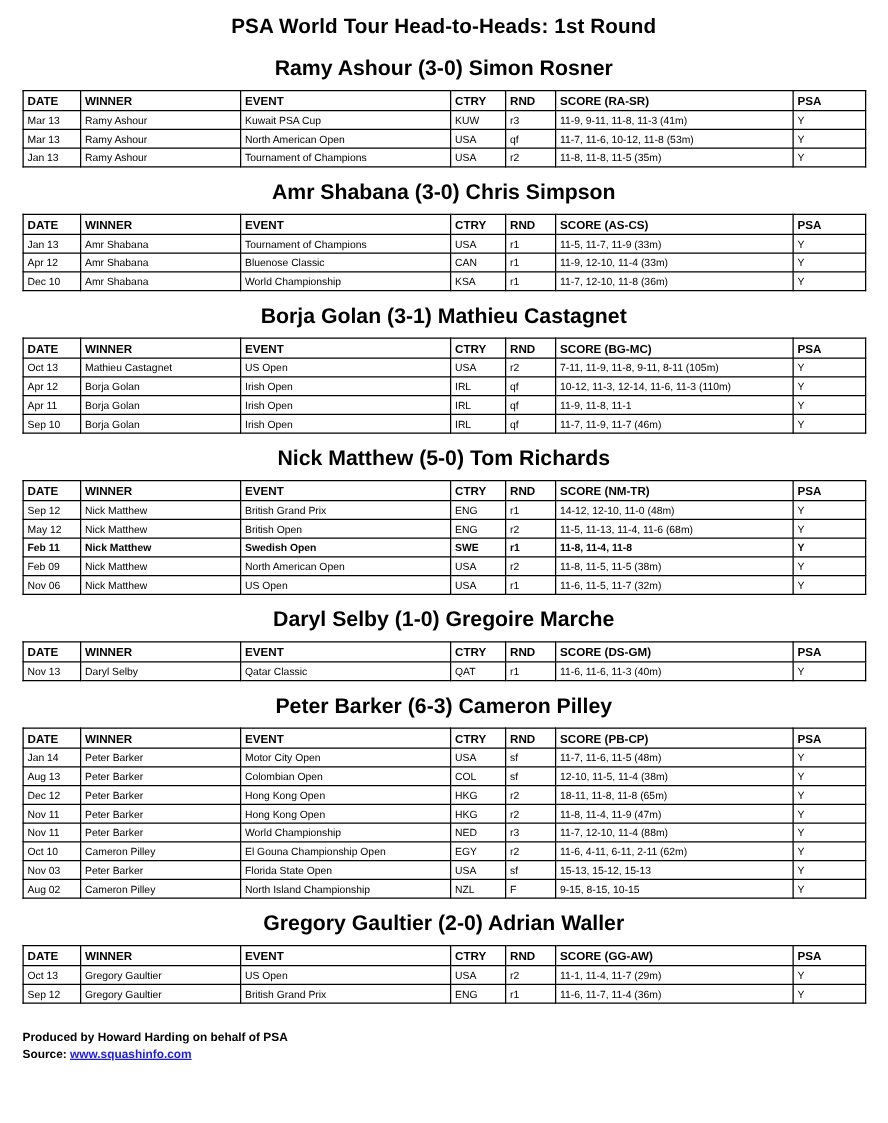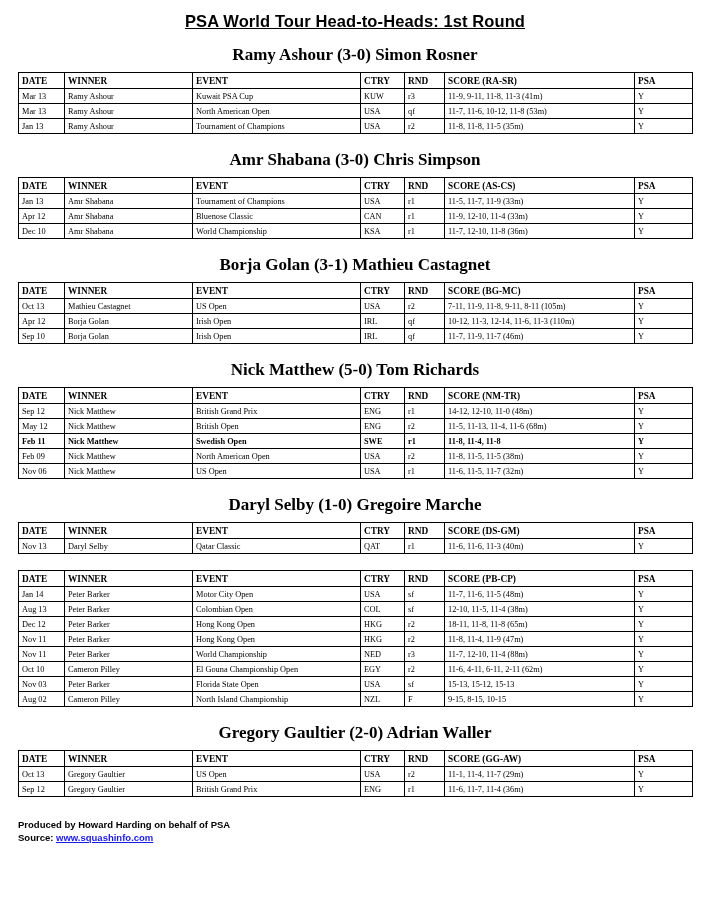--- a/index.html
+++ b/index.html
@@ -16,27 +16,25 @@
   }
   .page {
     width: 710px;
     box-sizing: border-box;
     padding: 8px 18px 10px 18px;
   }
   .doc-title {
     text-align: center;
     font-size: 16.5px;
     font-weight: bold;
-    text-decoration: underline;
     margin: 4px 0 14px 0;
     letter-spacing: 0.1px;
   }
   .match-block {
-    margin-bottom: 16px;
-    font-family: Liberation Serif, serif;
+    margin-bottom: 4px;
   }
   .match-title {
     text-align: center;
     font-size: 17px;
     font-weight: bold;
     margin: 10px 0 7px 0;
   }
   .match-block.empty .match-title {
     margin: 16px 0 18px 0;
   }
@@ -240,20 +238,29 @@
             <tr>
               <td>Apr 12</td>
               <td>Borja Golan</td>
               <td>Irish Open</td>
               <td>IRL</td>
               <td>qf</td>
               <td>10-12, 11-3, 12-14, 11-6, 11-3 (110m)</td>
               <td>Y</td>
             </tr>
             <tr>
+              <td>Apr 11</td>
+              <td>Borja Golan</td>
+              <td>Irish Open</td>
+              <td>IRL</td>
+              <td>qf</td>
+              <td>11-9, 11-8, 11-1</td>
+              <td>Y</td>
+            </tr>
+            <tr>
               <td>Sep 10</td>
               <td>Borja Golan</td>
               <td>Irish Open</td>
               <td>IRL</td>
               <td>qf</td>
               <td>11-7, 11-9, 11-7 (46m)</td>
               <td>Y</td>
             </tr>
           </tbody>
         </table>
@@ -360,20 +367,21 @@
               <td>Qatar Classic</td>
               <td>QAT</td>
               <td>r1</td>
               <td>11-6, 11-6, 11-3 (40m)</td>
               <td>Y</td>
             </tr>
           </tbody>
         </table>
       </div>
       <div class="match-block">
+        <h2 class="match-title">Peter Barker (6-3) Cameron Pilley</h2>
         <table class="h2h">
           <colgroup>
             <col class="c-date">
             <col class="c-winner">
             <col class="c-event">
             <col class="c-ctry">
             <col class="c-rnd">
             <col class="c-score">
             <col class="c-psa">
           </colgroup>

